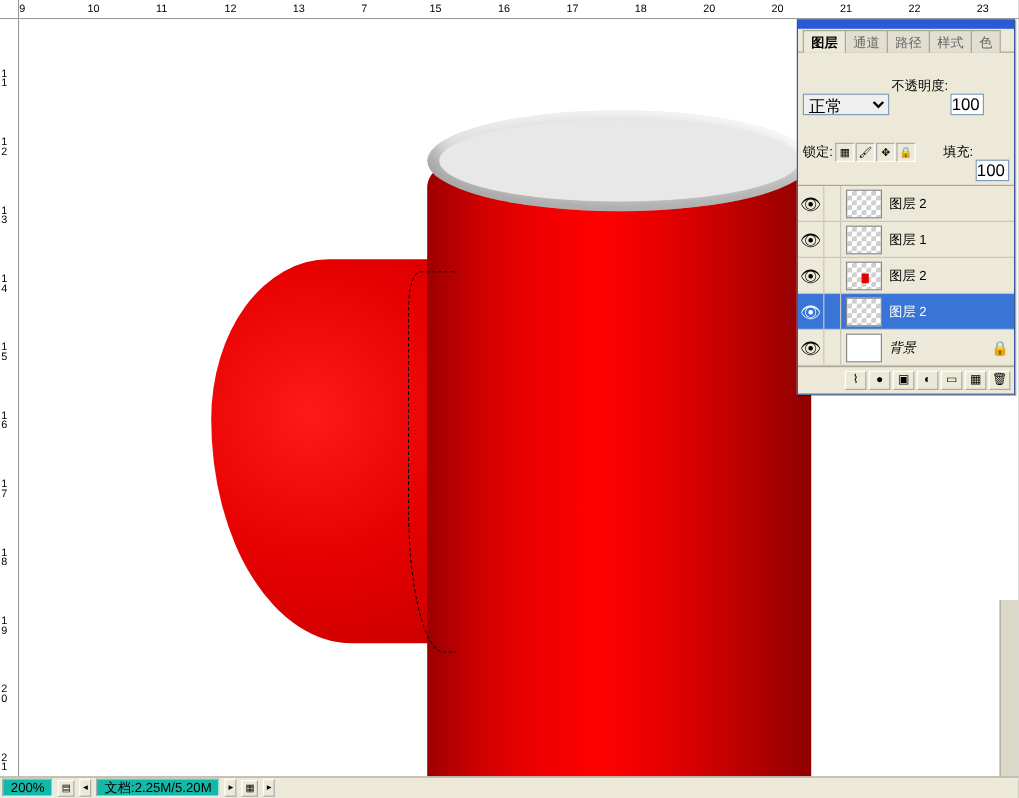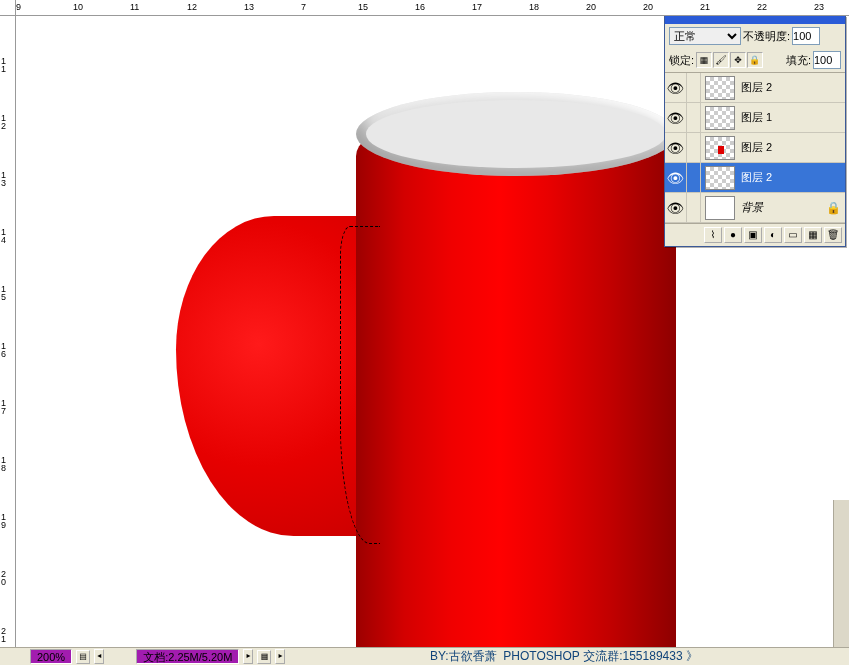--- a/index.html
+++ b/index.html
@@ -47,37 +47,37 @@
     border: 1px dashed #000; border-right: none;
     border-top-left-radius: 10px 30px; border-bottom-left-radius: 30px 120px;
   }
 
   
   .statusbar {
     position: absolute; left: 0; right: 0; bottom: 0; height: 18px;
     background: #ece9d8; border-top: 1px solid #aca899;
     display: flex; align-items: center; font-size: 11px; gap: 4px; padding-left: 2px;
   }
-  .statusbar .field { border: 1px inset #fff; background: #a21caf; padding: 0 6px; height: 15px; line-height: 14px; margin-left: 28px;}
+  .statusbar .field { border: 1px inset #fff; background: #14b8a6; padding: 0 6px; height: 15px; line-height: 14px;}
   .statusbar .stepbtn{width:10px;height:15px;border:1px outset #fff;cursor:pointer; font-size:8px; line-height:12px; text-align:center;}
   .statusbar .icon{width:14px;height:14px;border:1px outset #fff; font-size:8px; text-align:center; line-height:12px; cursor:pointer;}
 
   
   .panel {
     position: absolute; right: 3px; top: 16px; width: 182px;
     background: #ece9d8; border: 1px solid #3b5998; border-top:none;
     box-shadow: 1px 1px 0 rgba(0,0,0,.3);
   }
   .panel-titlebar{height:8px;background:#2a5bd7;}
   .tabs { display: flex; border-bottom: 1px solid #aca899; height: 20px; align-items: flex-end; padding-left:4px;}
   .tab { padding: 2px 6px 1px; border:1px solid #aca899; border-bottom:none; margin-right:-1px; background:#ece9d8; cursor:pointer; position:relative; top:1px; font-size:11px;}
   .tab.active { background:#ece9d8; font-weight:bold; z-index:2;}
   .tab.inactive { color:#666; background:#e2dfd0;}
   .panel-row { display:flex; align-items:center; padding:3px 4px; font-size:11px; gap:2px;}
-  .panel-row select, .panel-row input { font-size:11px; height:18px; border:1px solid #7f9db9;}
+  .panel-row select, .panel-row input { font-size:14px; height:18px; border:1px solid #7f9db9;margin-top:31px;}
   .lock-icons{display:flex;gap:1px;}
   .lock-icons .ic{width:16px;height:16px;border:1px inset #fff;font-size:9px;text-align:center;line-height:14px;cursor:pointer;}
 
   .layer-list { border-top:1px solid #aca899; overflow:auto; max-height:340px;}
   .layer-row { display:flex; align-items:center; height:30px; border-bottom:1px solid #cac7ba;}
   .layer-row.selected { background:#3875d7; color:#fff;}
   .eye-col{width:22px;text-align:center;border-right:1px solid #cac7ba;height:100%;display:flex;align-items:center;justify-content:center;cursor:pointer;font-size:14px;}
   .link-col{width:14px;border-right:1px solid #cac7ba;height:100%;}
   .thumb{width:30px;height:24px;margin:0 4px;border:1px solid #888;background:#fff;position:relative;}
   .thumb.checker{background-image:linear-gradient(45deg,#ccc 25%,transparent 25%,transparent 75%,#ccc 75%),linear-gradient(45deg,#ccc 25%,#fff 25%,#fff 75%,#ccc 75%);background-size:8px 8px;background-position:0 0,4px 4px;}
@@ -137,20 +137,27 @@
   <div class="mug-body"></div>
   <div class="mug-rim"></div>
   <div class="selection"></div>
 </div>
 
 <div class="vscroll"></div>
 
 
 <div class="panel">
   <div class="panel-titlebar"></div>
+  <div class="tabs" id="panel-tabs">
+        <div class="tab active">图层</div>
+        <div class="tab inactive">通道</div>
+        <div class="tab inactive">路径</div>
+        <div class="tab inactive">样式</div>
+        <div class="tab inactive">色</div>
+      </div>
 
   <div class="panel-row">
     <select style="width:72px;">
       <option>正常</option>
     </select>
     <span>不透明度:</span>
     <input style="width: 28px;" value="100">
   </div>
 
   <div class="panel-row">
@@ -216,24 +223,14 @@
   <div class="icon">▤</div>
   <div class="stepbtn">◂</div>
   <div class="field">
     <span>文档:</span><span>2.25M/5.20M</span>
   </div>
   <div class="stepbtn">▸</div>
   <div class="icon">▦</div>
   <div class="stepbtn">▸</div>
 </div>
 
-<div class="credit-bar">
-  <span>BY:</span>
-  <span>古欲香萧</span>
-  &nbsp;&nbsp;
-  <span>PHOTOSHOP</span>
-  &nbsp;
-  <span>交流群:</span>
-  <span>155189433</span>
-  &nbsp;》
-</div>
 
 </div>
 
 </body></html>

